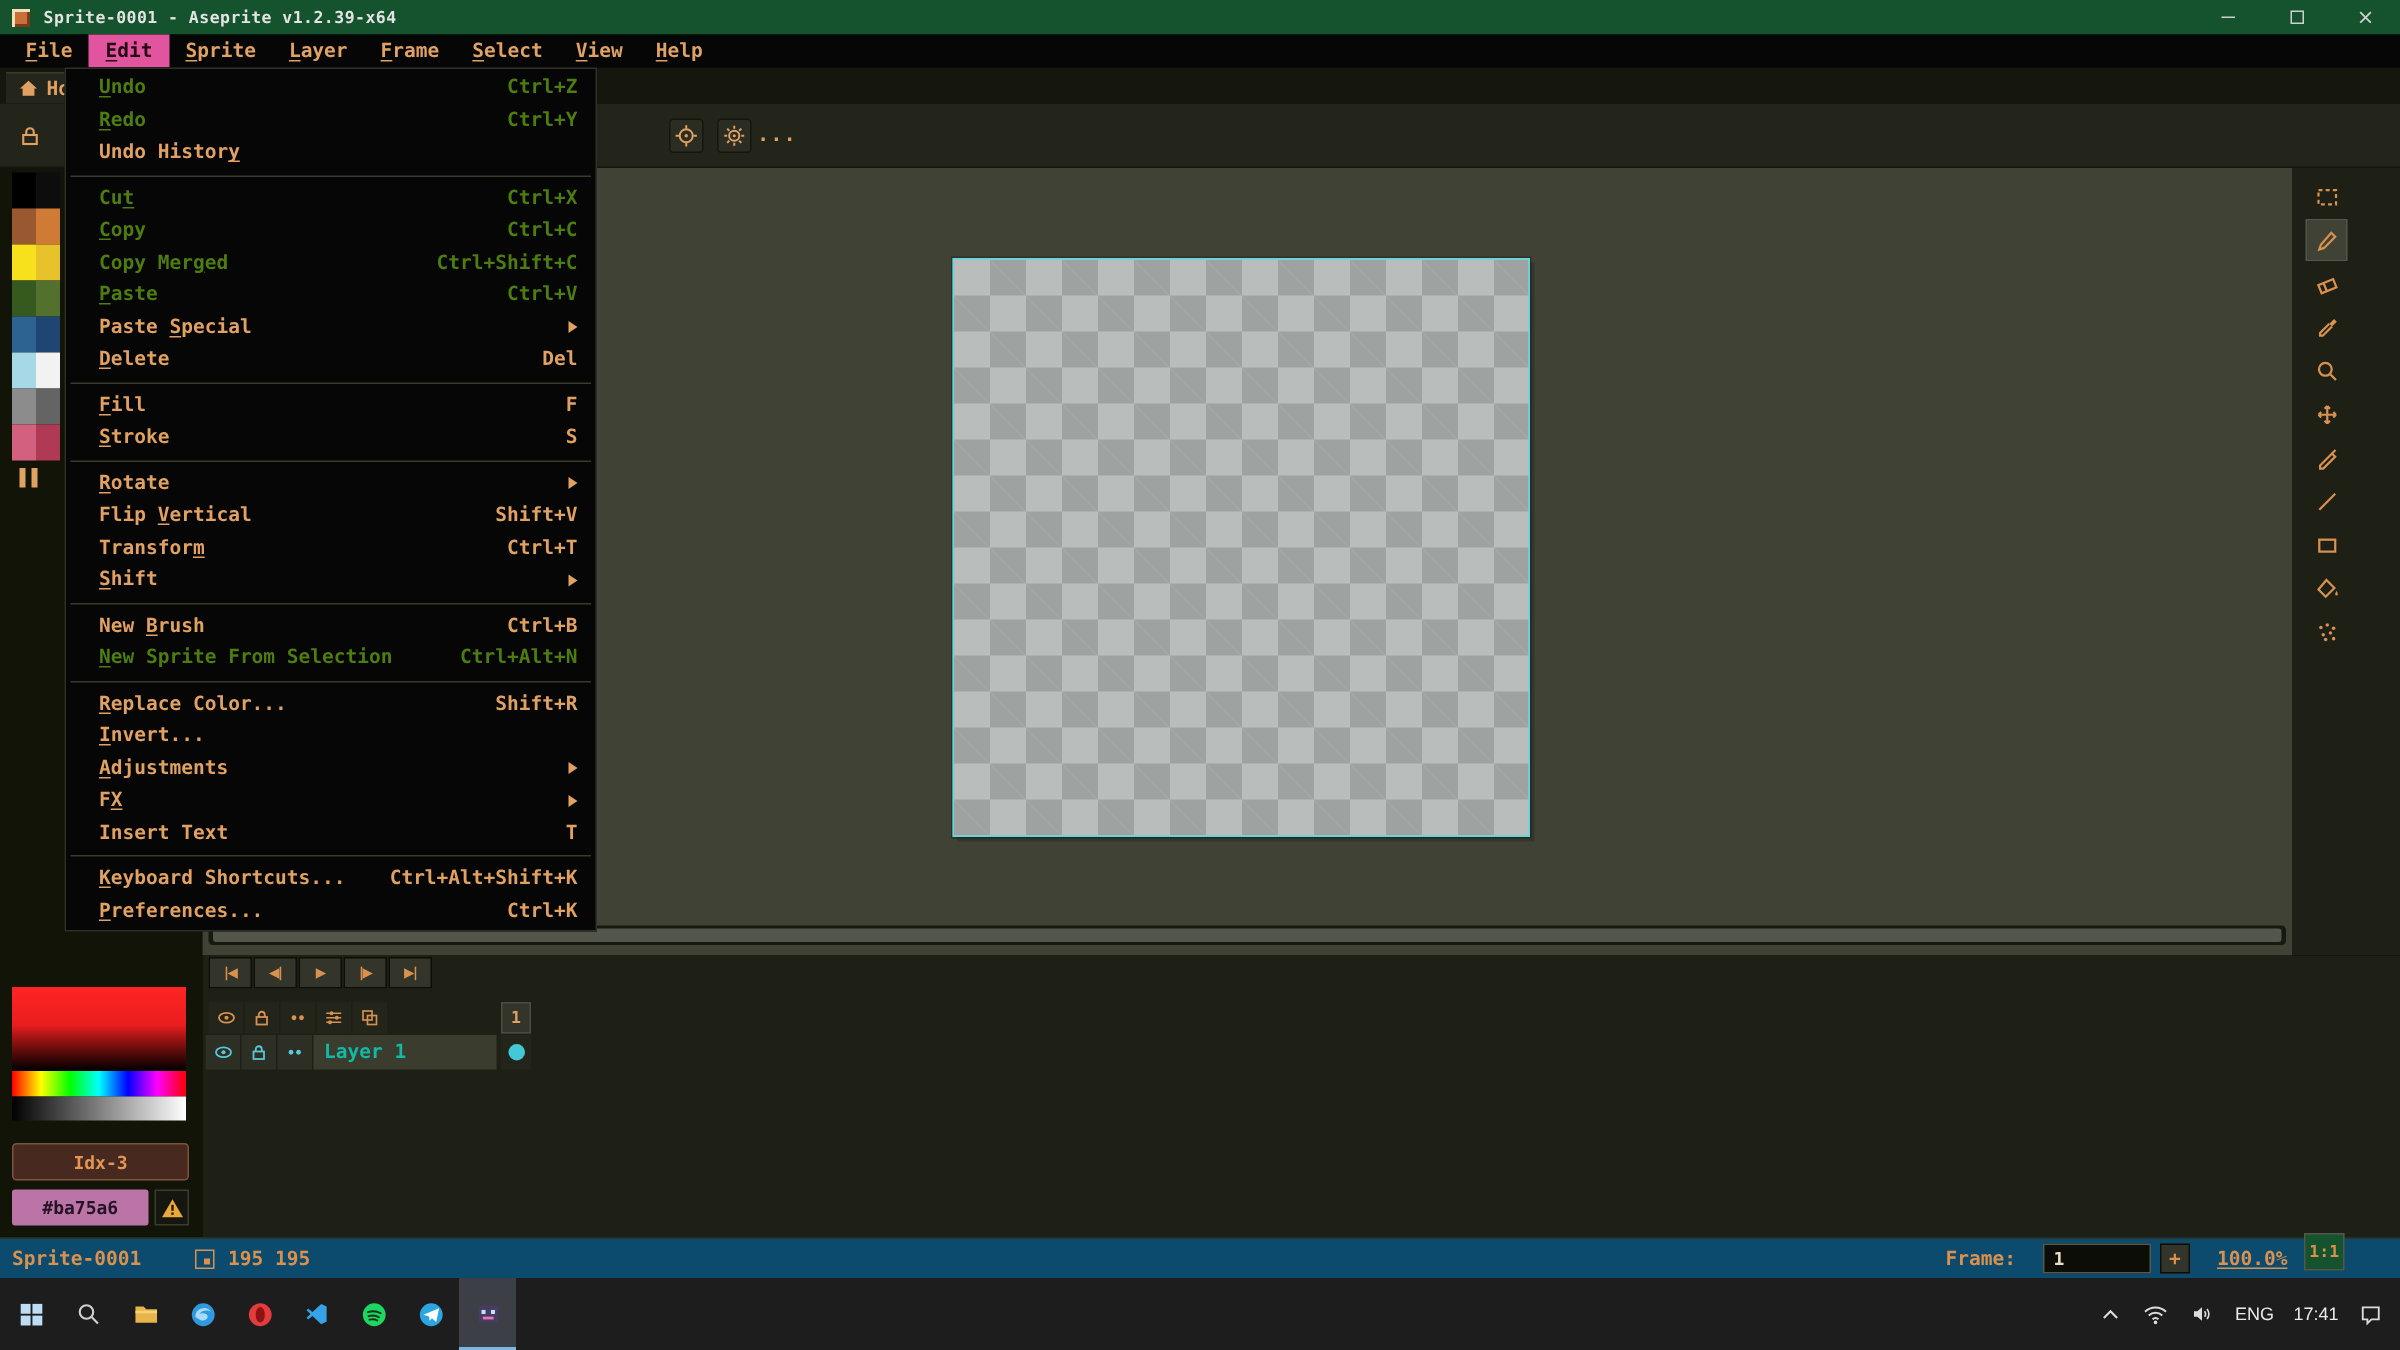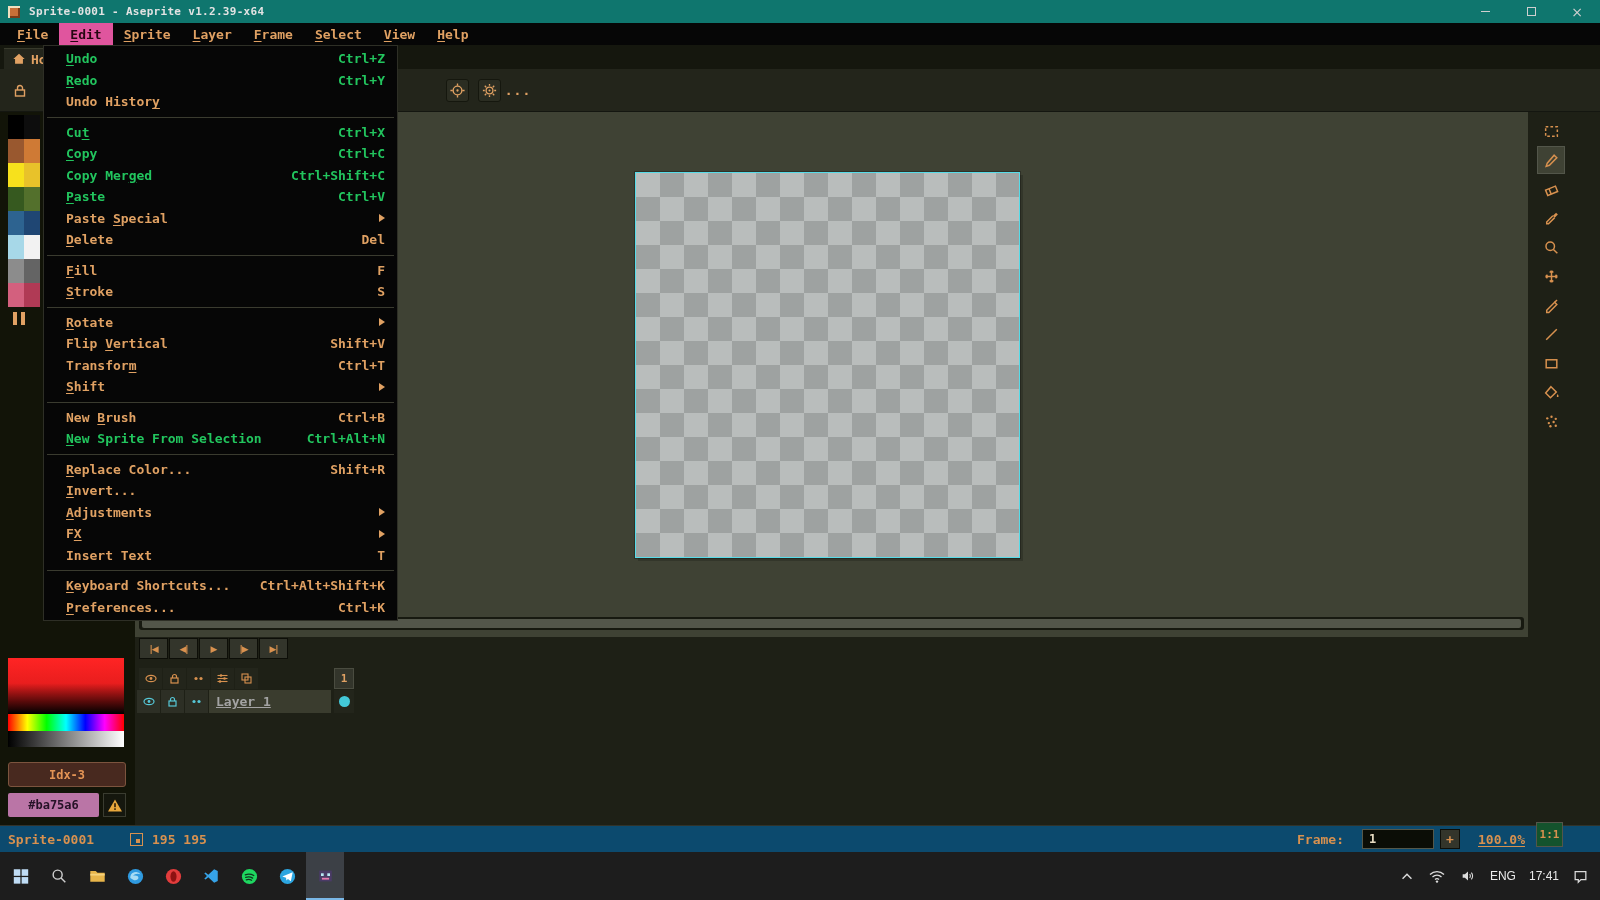--- a/index.html
+++ b/index.html
@@ -3,21 +3,21 @@
 <meta charset="utf-8">
 <style>
   *{margin:0;padding:0;box-sizing:border-box;}
   body{width:1600px;height:900px;overflow:hidden;background:#000;}
   .screen{position:relative;width:1600px;height:900px;overflow:hidden;
           font-family:"DejaVu Sans Mono",monospace;font-weight:bold;font-size:13px;color:#e0a163;}
   svg{display:block;}
   .mn{text-decoration:underline;text-underline-offset:2px;}
 
   
-  .titlebar{position:absolute;left:0;top:0;width:1600px;height:23px;background:#0f766e;display:flex;align-items:center;}
+  .titlebar{position:absolute;left:0;top:0;width:1600px;height:23px;background:#14532d;display:flex;align-items:center;}
   .app-icon{width:12px;height:12px;margin-left:8px;background:#c87038;box-shadow:inset 2px 2px 0 #f0e0c0, inset -2px -2px 0 #7a3c18;}
   .title{color:#e3e3e3;font-size:11px;margin-left:9px;letter-spacing:.3px;}
   .winbtns{position:absolute;right:0;top:0;height:23px;display:flex;}
   .winbtn{width:46px;height:23px;display:flex;align-items:center;justify-content:center;color:#cfcfcf;}
   .glyph-min{width:9px;height:1px;background:#cfcfcf;}
   .glyph-max{width:9px;height:9px;border:1px solid #cfcfcf;}
   .glyph-close{font-size:14px;line-height:1;font-weight:normal;font-family:"DejaVu Sans",sans-serif;}
 
   
   .menubar{position:absolute;left:0;top:23px;width:1600px;height:22px;background:#060606;display:flex;padding-left:6px;}
@@ -74,21 +74,21 @@
   .timeline{position:absolute;left:135px;top:637px;width:1465px;height:188px;background:#1e2016;}
   .playback{position:absolute;left:4px;top:1px;display:flex;gap:1px;}
   .pb-btn{width:29px;height:21px;background:#33352b;border:1px solid #0d0e08;color:#d8914f;
           display:flex;align-items:center;justify-content:center;font-size:9px;font-family:"DejaVu Sans",sans-serif;letter-spacing:-1px;}
   .tl-header{position:absolute;left:4px;top:31px;display:flex;gap:1px;}
   .tlh-cell{width:23px;height:21px;background:#23251b;color:#d8914f;display:flex;align-items:center;justify-content:center;}
   .frame-header{position:absolute;left:199px;top:31px;width:20px;height:21px;background:#33352b;border:1px solid #4a4c40;
                 color:#e0a163;font-size:11px;display:flex;align-items:center;justify-content:center;}
   .layer-row{position:absolute;left:2px;top:53px;height:23px;display:flex;gap:1px;}
   .lr-cell{width:23px;height:23px;background:#2d2f25;color:#56c8d8;display:flex;align-items:center;justify-content:center;}
-  .lr-name{width:122px;height:23px;background:#3a3c2e;color:#a3a3a3;display:flex;align-items:center;padding-left:7px;text-decoration:underline;}
+  .lr-name{width:122px;height:23px;background:#3a3c2e;color:#14b8a6;display:flex;align-items:center;padding-left:7px;}
   .cel-cell{position:absolute;left:199px;top:53px;width:20px;height:23px;background:#23251b;display:flex;align-items:center;justify-content:center;}
   .cel-dot{width:11px;height:11px;border-radius:50%;background:#43c8d8;}
 
   
   .statusbar{position:absolute;left:0;top:825px;width:1600px;height:27px;background:#0c4a6e;border-top:1px solid #31332a;color:#d8914f;}
   .sb-doc{position:absolute;left:8px;top:6px;}
   .sb-size-ic{position:absolute;left:130px;top:7px;width:13px;height:13px;border:1px solid #d8914f;}
   .sb-size-ic i{position:absolute;right:2px;bottom:2px;width:4px;height:4px;background:#d8914f;}
   .sb-size{position:absolute;left:152px;top:6px;}
   .sb-frame-label{position:absolute;left:1297px;top:6px;}
@@ -96,21 +96,21 @@
                   color:#e8dcc2;font-size:12px;display:flex;align-items:center;padding-left:6px;}
   .sb-plus{position:absolute;left:1440px;top:3px;width:20px;height:20px;background:#33352b;border:1px solid #0d0e08;
            display:flex;align-items:center;justify-content:center;color:#d8914f;}
   .sb-zoom{position:absolute;left:1478px;top:6px;text-decoration:underline;text-underline-offset:2px;}
   .ratio-badge{position:absolute;left:1536px;top:822px;width:27px;height:25px;background:#14532d;border:1px solid #53564a;
                color:#d8914f;font-size:11px;display:flex;align-items:center;justify-content:center;}
 
   
   .editmenu{position:absolute;left:43px;top:45px;width:355px;background:#060606;border:1px solid #2e2f26;z-index:50;padding:2px 0;}
   .em-item{height:21.5px;display:flex;align-items:center;padding:0 12px 0 22px;color:#e0a163;}
-  .em-item.disabled{color:#22c55e;}
+  .em-item.disabled{color:#4d7c0f;}
   .em-short{margin-left:auto;}
   .em-arrow{margin-left:auto;width:0;height:0;border-left:6px solid currentColor;border-top:4px solid transparent;border-bottom:4px solid transparent;}
   .em-sep{height:9px;position:relative;}
   .em-sep::after{content:"";position:absolute;left:3px;right:3px;top:4px;height:1px;background:#3a3b2f;}
 
   
   .taskbar{position:absolute;left:0;top:852px;width:1600px;height:48px;background:#1d1d1d;
            font-family:"Liberation Sans",sans-serif;font-weight:normal;color:#e8e8e8;font-size:12px;}
   .tb-apps{position:absolute;left:2px;top:0;height:48px;display:flex;}
   .tb-btn{width:38px;height:48px;display:flex;align-items:center;justify-content:center;}

